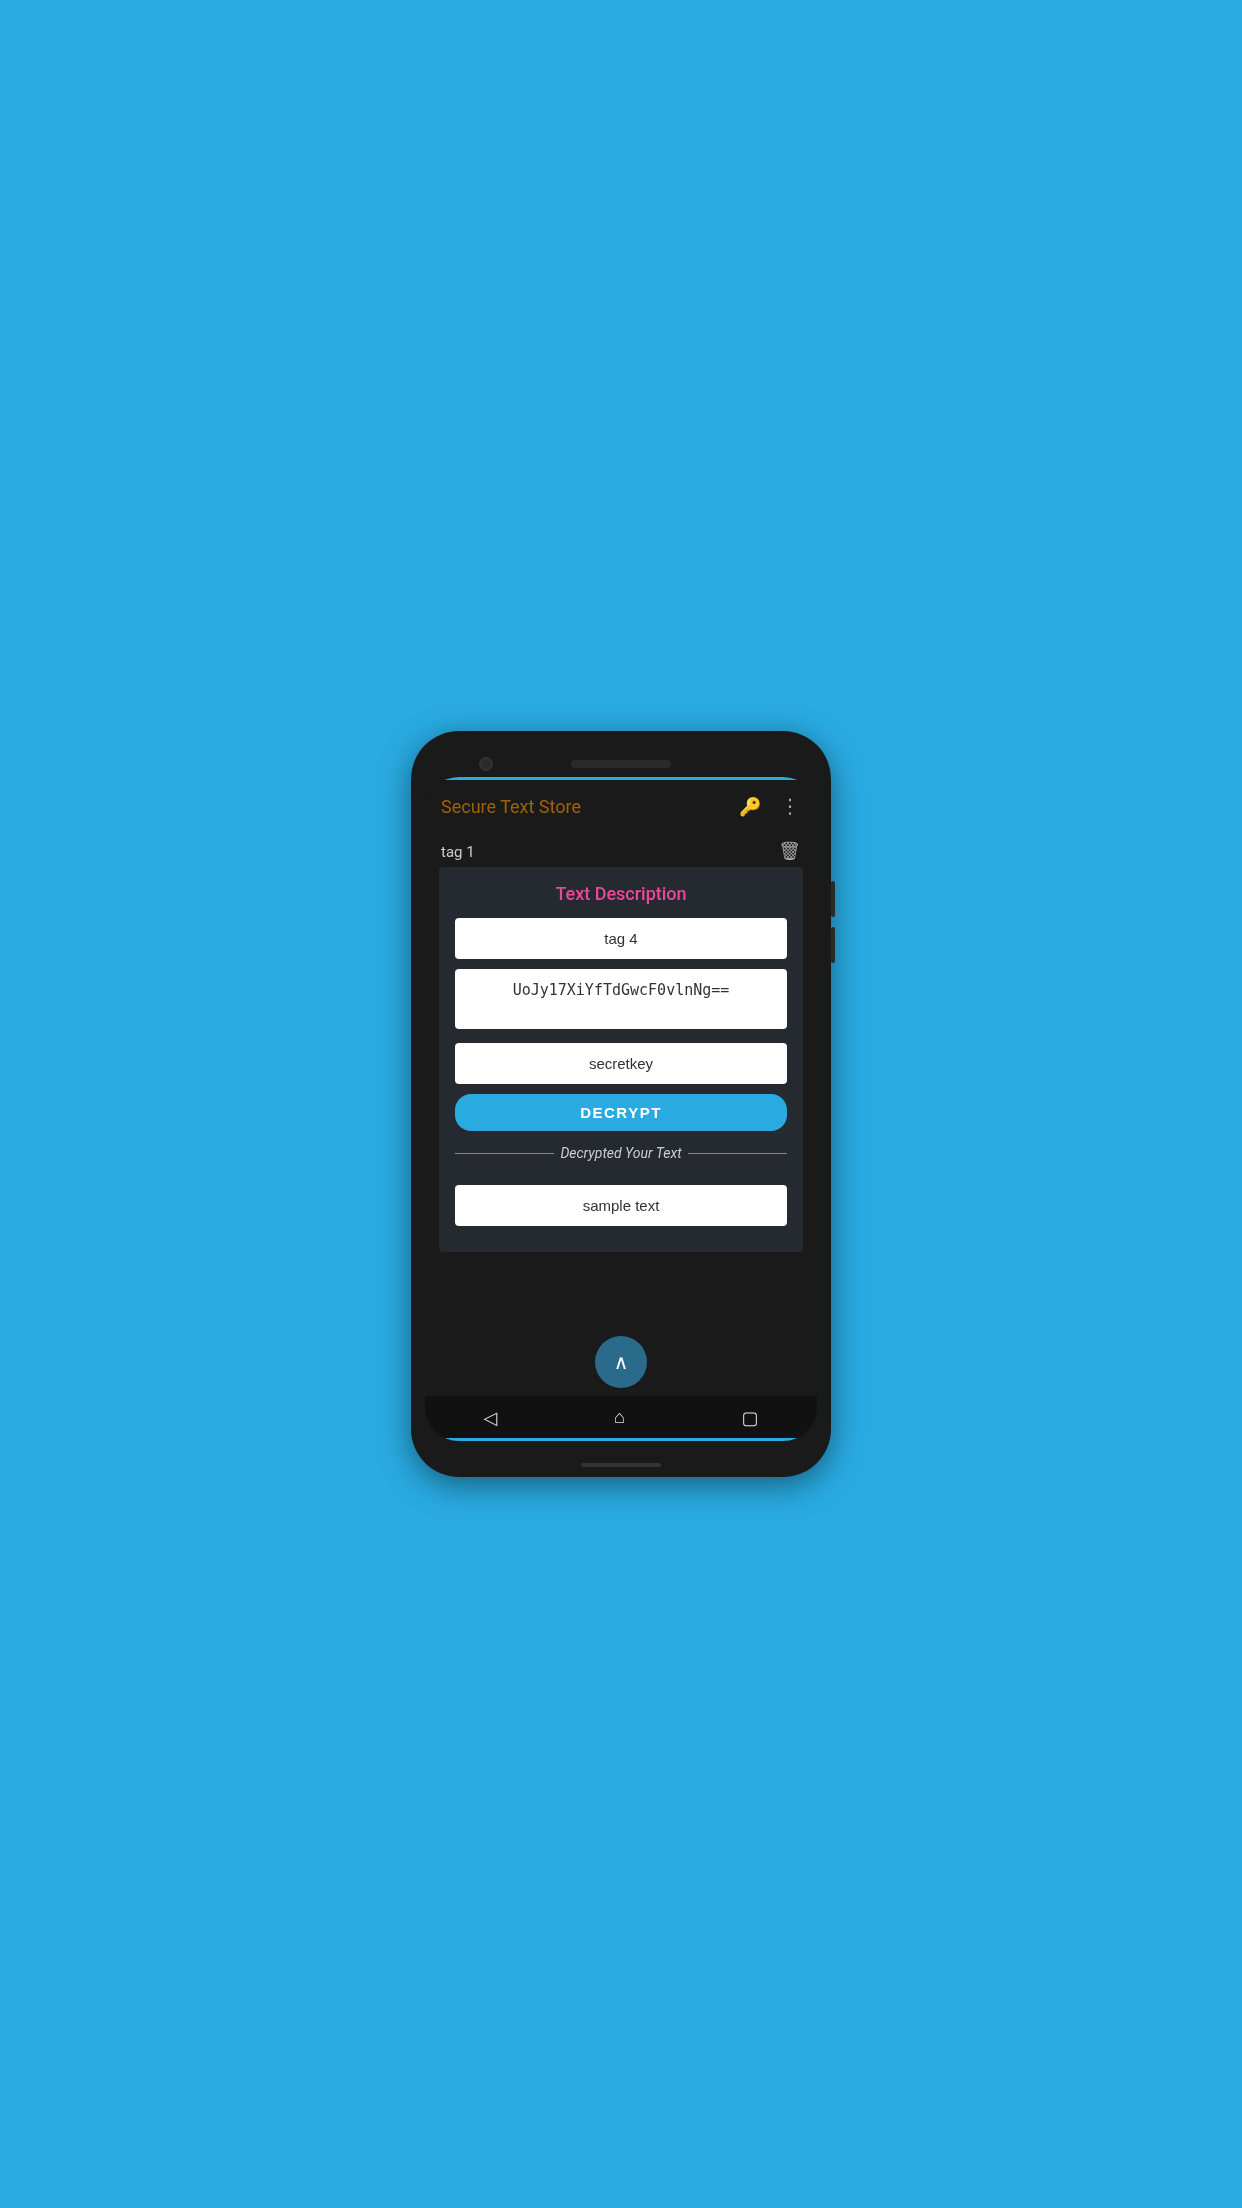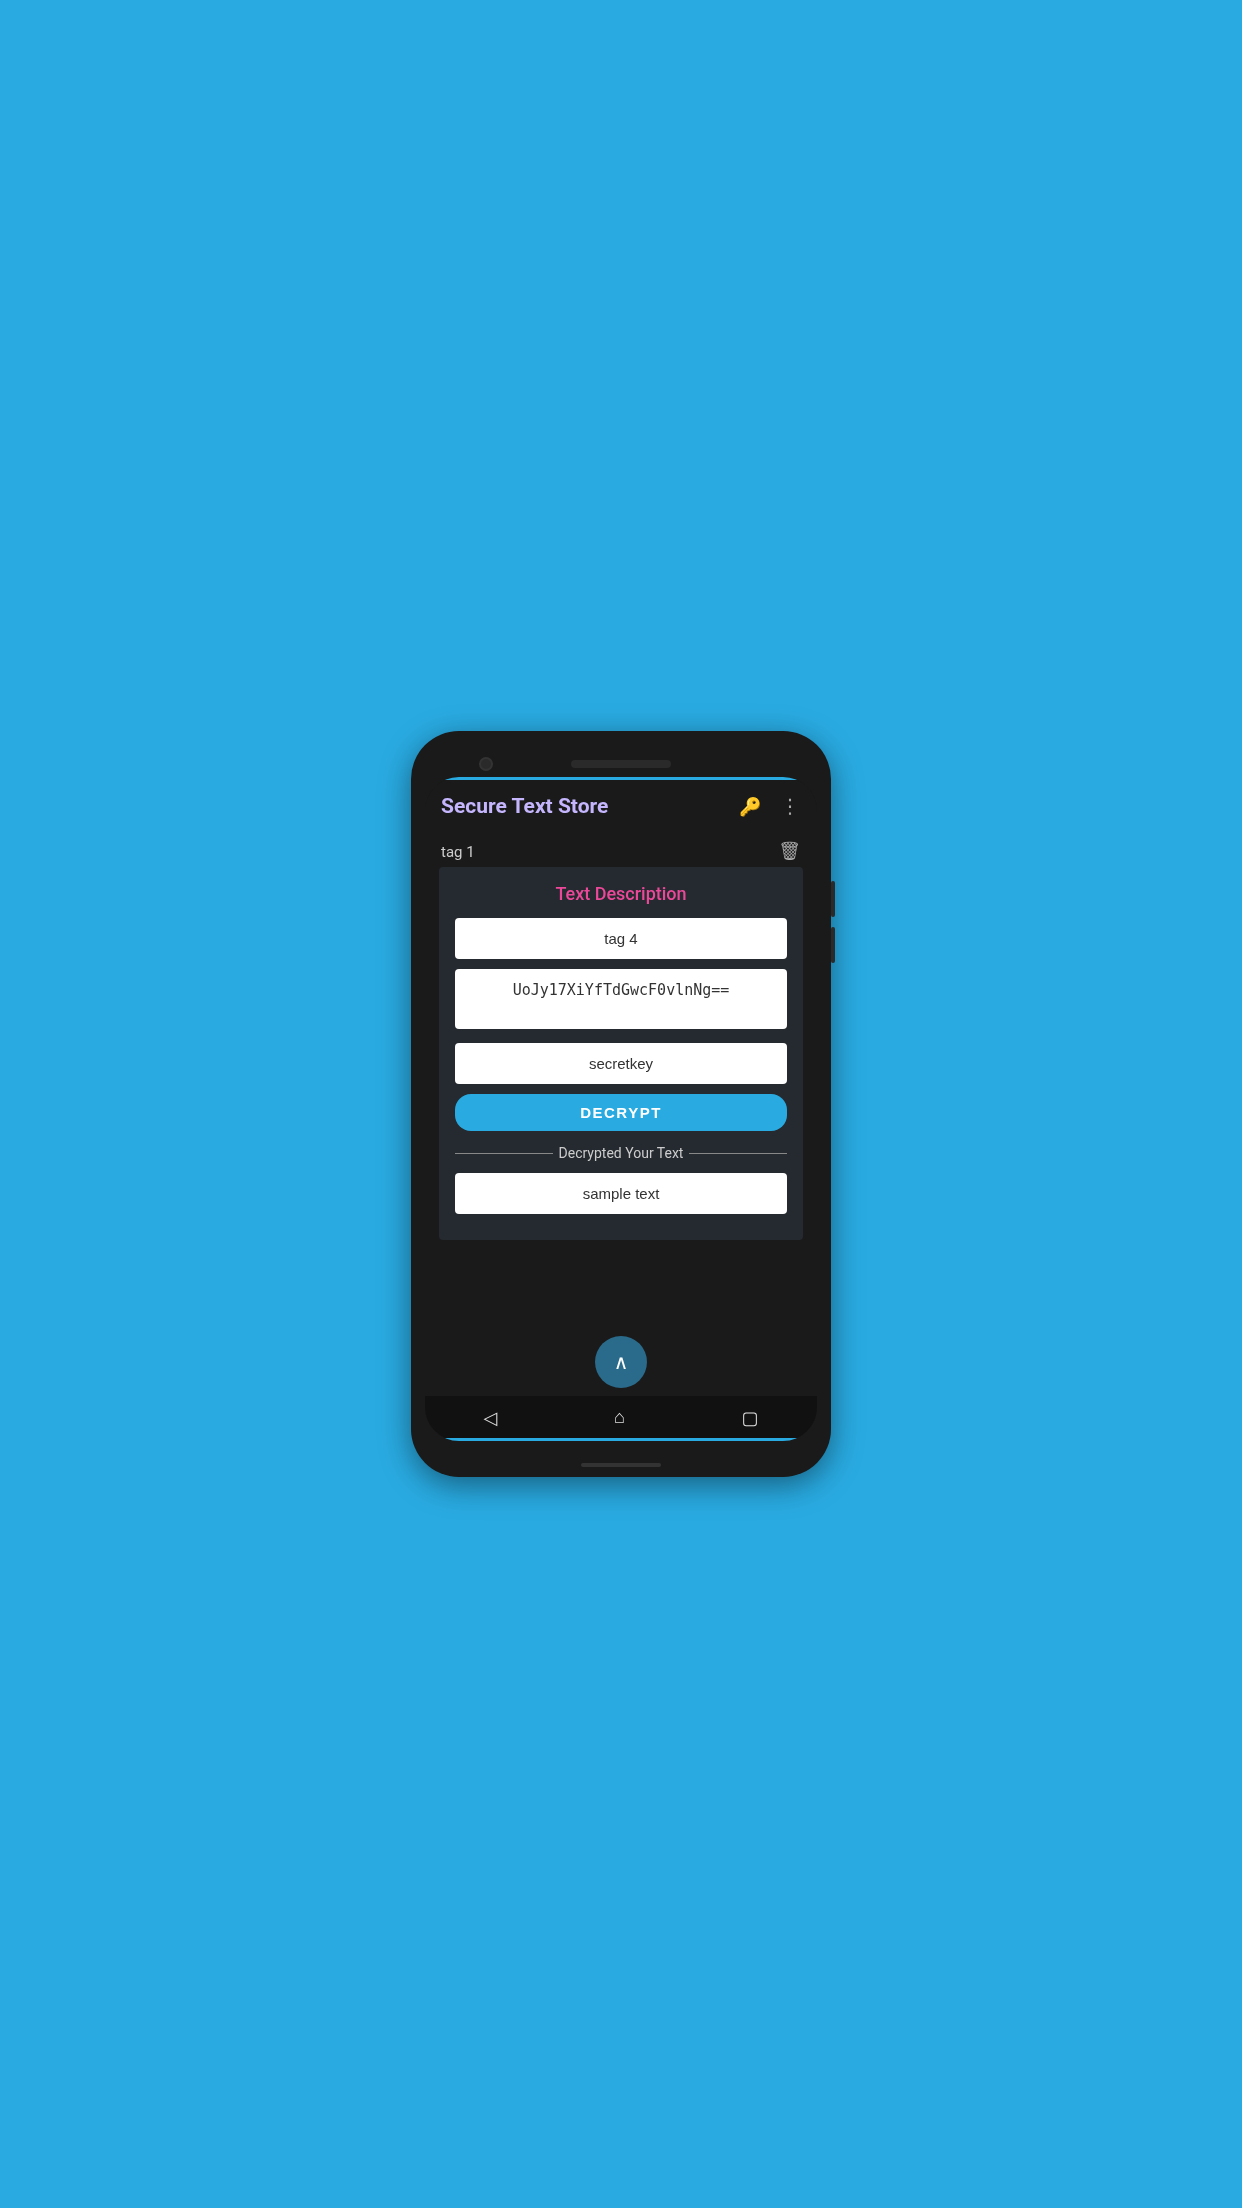--- a/index.html
+++ b/index.html
@@ -85,23 +85,23 @@
     .app-bar {
       background: #1a1a1a;
       padding: 14px 16px;
       display: flex;
       align-items: center;
       justify-content: space-between;
       flex-shrink: 0;
     }
 
     .app-title {
-      color: #c4b5fd;
-      font-size: 21px;
-      font-weight: 700;
+      color: #a16207;
+      font-size: 18px;
+      font-weight: 400;
     }
 
     .app-bar-icons {
       display: flex;
       align-items: center;
       gap: 18px;
     }
 
     .icon-key {
       color: #aaa;
@@ -183,23 +183,24 @@
       padding: 10px;
       margin-bottom: 14px;
       cursor: pointer;
       text-transform: uppercase;
     }
 
     .divider-label {
       display: flex;
       align-items: center;
       gap: 6px;
-      margin-bottom: 12px;
+      margin-bottom: 24px;
       color: #cccccc;
       font-size: 14px;
+      font-style: italic;
     }
 
     .divider-line {
       flex: 1;
       height: 1px;
       background: #888;
     }
 
     .fab-area {
       display: flex;

